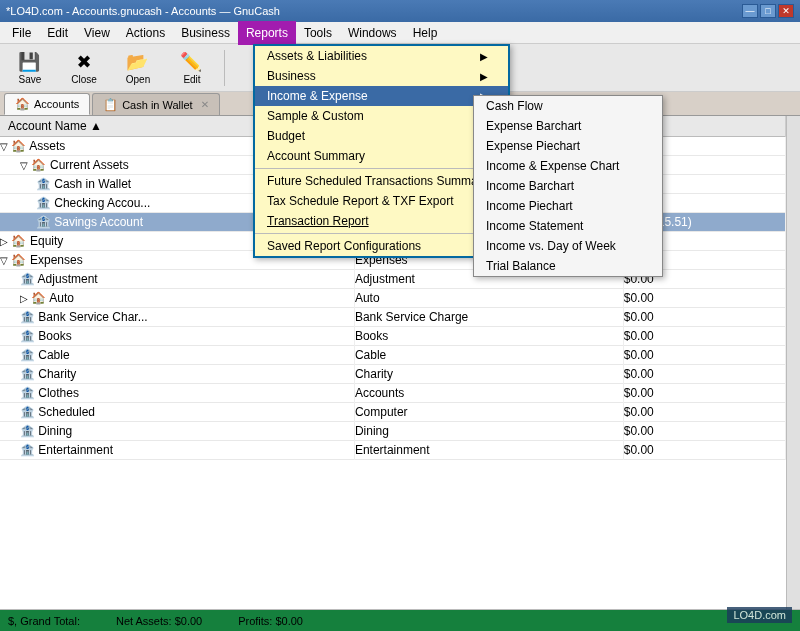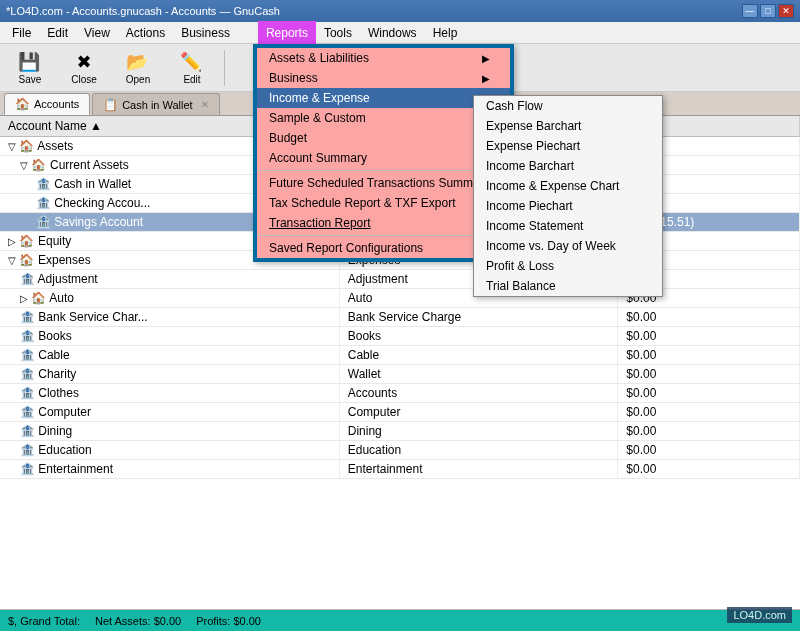--- a/index.html
+++ b/index.html
@@ -38,21 +38,21 @@
       border-bottom: 1px solid #ccc;
       padding: 0 4px;
     }
     .menu-item {
       padding: 2px 8px;
       cursor: pointer;
       font-size: 12px;
       height: 24px;
       display: flex; align-items: center;
     }
-    .menu-item.active { background: #d946ef; color: white; margin-left: 20px; }
+    .menu-item.active { background: #a21caf; color: white; }
 
     
     #toolbar {
       background: #e8e8e8;
       height: 48px;
       display: flex;
       align-items: center;
       padding: 4px 6px;
       gap: 6px;
       border-bottom: 1px solid #ccc;
@@ -97,21 +97,20 @@
     }
     .tab.active { background: #f8f8f8; border-bottom: 1px solid #f8f8f8; z-index: 1; }
     .tab .tab-icon { font-size: 12px; color: #666; }
     .tab .close-tab { font-size: 10px; color: #888; cursor: pointer; margin-left: 4px; }
 
     
     #main {
       display: flex;
       height: calc(631px - 22px - 22px - 48px - 24px - 22px);
       background: white;
-      flex-direction: column;
     }
 
     
     #accounts-table {
       flex: 1;
       overflow: auto;
       background: white;
     }
     table {
       width: 100%;
@@ -125,36 +124,36 @@
     thead th {
       padding: 3px 8px;
       text-align: left;
       font-weight: normal;
       border-right: 1px solid #ccc;
       white-space: nowrap;
     }
     tbody tr { border-bottom: 1px solid #e8e8e8; }
     tbody tr.selected { background: #8faacc; color: white; }
     tbody td {
-      padding: 2px 8px;
+      padding: 2px 0;
       white-space: nowrap;
       border-right: 1px solid #eee;
     }
     .row-icon { font-size: 10px; margin-right: 4px; }
 
     
     #statusbar {
       height: 22px;
-      background: #14b8a6;
+      background: #15803d;
       border-top: 1px solid #bbb;
       display: flex;
       align-items: center;
       padding: 0 8px;
       font-size: 11px;
-      gap: 15px;
+      gap: 36px;
     }
 
     
     #scroll-area {
       width: 14px;
       background: #e0e0e0;
       border-left: 1px solid #bbb;
       display: flex; flex-direction: column;
     }
 
@@ -164,22 +163,22 @@
       top: 44px;
       left: 0;
       right: 0;
       bottom: 0;
       z-index: 100;
       pointer-events: none;
     }
 
     .dropdown-menu {
       position: absolute;
-      background: #fca5a5;
-      border: 4px solid #0369a1;
+      background: #fef9c3;
+      border: 2px solid #0369a1;
       box-shadow: 2px 2px 6px rgba(0,0,0,0.3);
       min-width: 220px;
       pointer-events: all;
     }
     .dropdown-item {
       padding: 3px 20px 3px 12px;
       cursor: pointer;
       display: flex;
       align-items: center;
       justify-content: space-between;
@@ -338,41 +337,36 @@
           <td>Books</td>
           <td>$0.00</td>
         </tr>
         <tr>
           <td style="padding-left:20px">🏦 Cable</td>
           <td>Cable</td>
           <td>$0.00</td>
         </tr>
         <tr>
           <td style="padding-left:20px">🏦 Charity</td>
-          <td>Wallet</td>
+          <td>Charity</td>
           <td>$0.00</td>
         </tr>
         <tr>
           <td style="padding-left:20px">🏦 Clothes</td>
           <td>Accounts</td>
           <td>$0.00</td>
         </tr>
         <tr>
-          <td style="padding-left:20px">🏦 Computer</td>
+          <td style="padding-left:20px">🏦 Scheduled</td>
           <td>Computer</td>
           <td>$0.00</td>
         </tr>
         <tr>
           <td style="padding-left:20px">🏦 Dining</td>
           <td>Dining</td>
-          <td>$0.00</td>
-        </tr>
-        <tr>
-          <td style="padding-left:20px">🏦 Education</td>
-          <td>Education</td>
           <td>$0.00</td>
         </tr>
         <tr>
           <td style="padding-left:20px">🏦 Entertainment</td>
           <td>Entertainment</td>
           <td>$0.00</td>
         </tr>
       </tbody>
     </table>
   </div>
@@ -431,36 +425,33 @@
     <div class="dropdown-item">
         <span>Cash Flow</span>
       </div>
     <div class="dropdown-item">
         <span>Expense Barchart</span>
       </div>
     <div class="dropdown-item">
         <span>Expense Piechart</span>
       </div>
     <div class="dropdown-item">
+        <span>Income &amp; Expense Chart</span>
+      </div>
+    <div class="dropdown-item">
         <span>Income Barchart</span>
       </div>
     <div class="dropdown-item">
-        <span>Income &amp; Expense Chart</span>
-      </div>
-    <div class="dropdown-item">
         <span>Income Piechart</span>
       </div>
     <div class="dropdown-item">
         <span>Income Statement</span>
       </div>
     <div class="dropdown-item">
         <span>Income vs. Day of Week</span>
-      </div>
-    <div class="dropdown-item">
-        <span>Profit &amp; Loss</span>
       </div>
     <div class="dropdown-item">
         <span>Trial Balance</span>
       </div>
   </div>
 
   <div class="logo-watermark" style="position:absolute; bottom:8px; right:8px; background:#1a3a5c; color:white; font-size:11px; padding:2px 6px; border-radius:0; opacity:0.8; pointer-events:none;">
     LO4D.com
   </div>
 </div>

